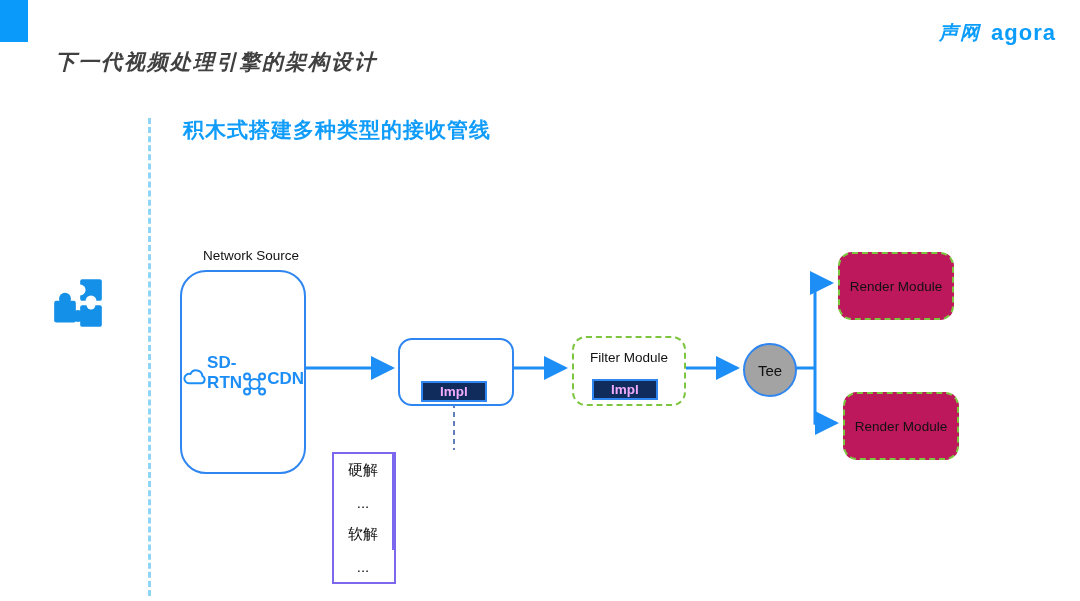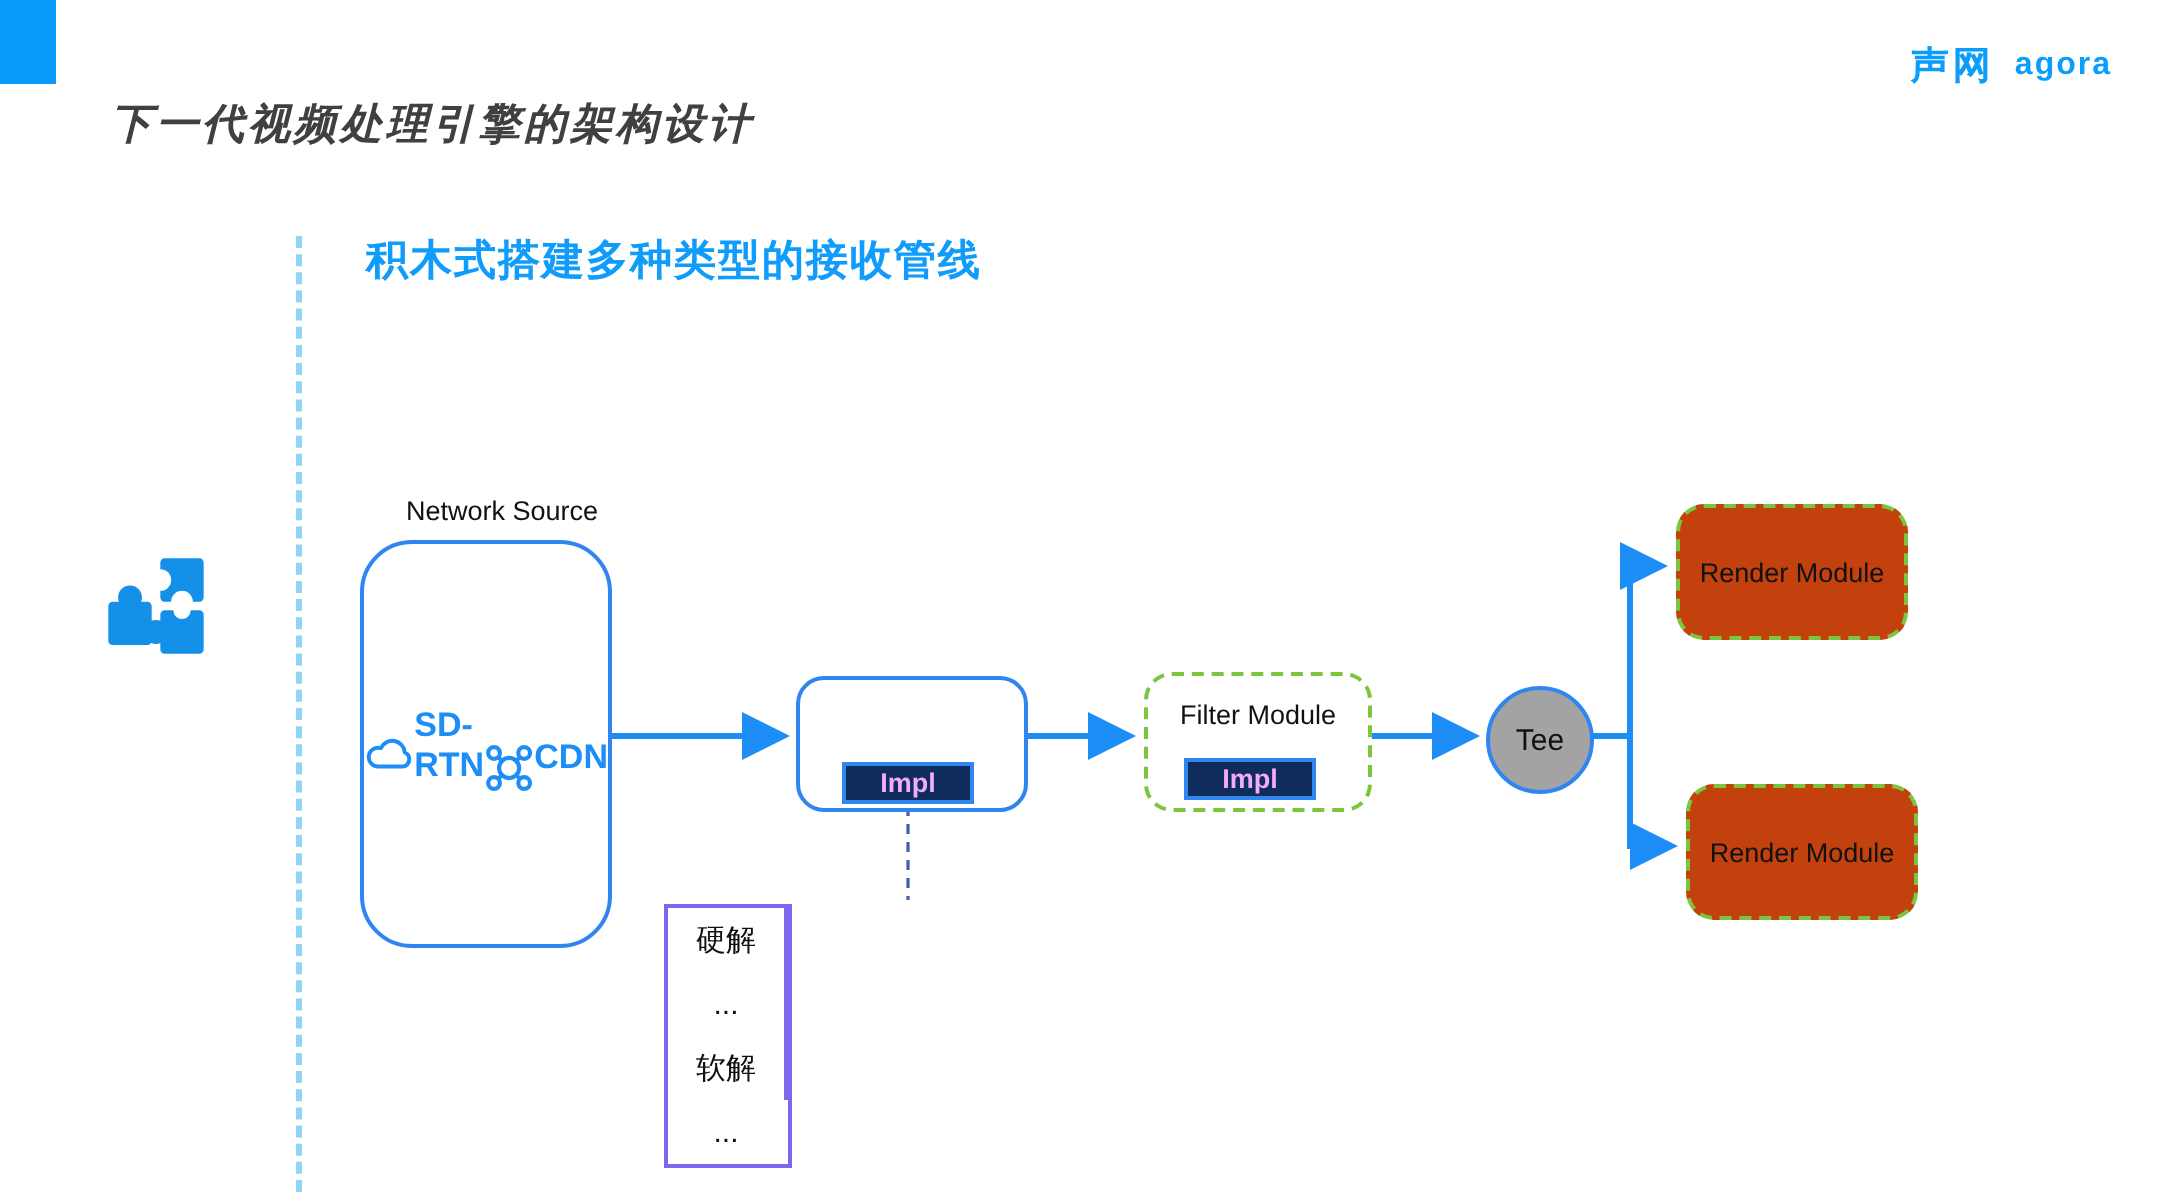--- a/index.html
+++ b/index.html
@@ -6,41 +6,41 @@
   body{
     width:1080px;height:601px;position:relative;overflow:hidden;
     font-family:"Liberation Sans","DejaVu Sans",sans-serif;color:#1a1a1a;
   }
   .abs{position:absolute;}
 
   
   .title-square{left:0;top:49;width:28px;height:42px;background:#0a9bfa;}
   .slide-title{left:55px;top:48px;font-size:21px;font-weight:bold;letter-spacing:2px;color:#404040;font-style:italic;}
   .brand{right:24px;top:20px;font-weight:bold;color:#0b9dfc;display:flex;align-items:center;gap:10px;}
-  .brand .cjk{font-size:19px;letter-spacing:2px;}
-  .brand .latin{font-size:16px;letter-spacing:1px;font-weight:bold;text-align:center;}
+  .brand .cjk{font-size:19px;letter-spacing:2px;font-style:italic;}
+  .brand .latin{font-size:22px;letter-spacing:1px;font-weight:bold;text-align:center;}
 
   .v-sep{left:148px;top:118px;height:478px;width:0;border-left:3px dashed #8ed5f6;}
   .subtitle{left:183px;top:116px;font-size:21px;font-weight:bold;color:#0f9cfa;letter-spacing:1px;}
 
   
   .feature{left:20px;top:277px;width:115px;text-align:center;}
   .feature-label{margin-top:8px;font-size:19px;color:#222;letter-spacing:1px;}
 
   
   .ns-label{left:198px;top:248px;width:106px;text-align:center;font-size:13.5px;color:#111;}
   .ns-box{left:180px;top:270px;width:122px;height:200px;border:2px solid #2f86f0;border-radius:26px;
           background:#fff;display:flex;flex-direction:row;align-items:center;}
   .blue-big{font-size:17px;font-weight:bold;color:#1e8ef7;}
 
   .module{background:#fff;display:flex;justify-content:center;}
   .module-label{font-size:13.5px;color:#111;margin-top:12px;}
   .decoder-box{left:398px;top:338px;width:112px;height:64px;border:2px solid #2f86f0;border-radius:14px;}
   .filter-box{left:572px;top:336px;width:110px;height:66px;border:2px dashed #7cc63f;border-radius:14px;}
-  .render-box{width:112px;height:64px;border:2px dashed #7cc63f;border-radius:14px;background:#c2410c;
+  .render-box{width:112px;height:64px;border:2px dashed #7cc63f;border-radius:14px;background:#be185d;
               display:flex;align-items:center;justify-content:center;}
   .render-top{left:838px;top:252px;}
   .render-bottom{left:843px;top:392px;}
   .render-box .module-label{margin-top:0;}
 
   .impl-badge{position:absolute;width:66px;height:21px;background:#102c5c;border:2px solid #2f86f0;
               color:#f0abfc;font-size:13.5px;font-weight:bold;display:flex;align-items:center;justify-content:center;
               box-sizing:border-box;}
   .decoder-box .impl-badge{left:21px;top:41px;}
   .filter-box .impl-badge{left:18px;top:41px;}

